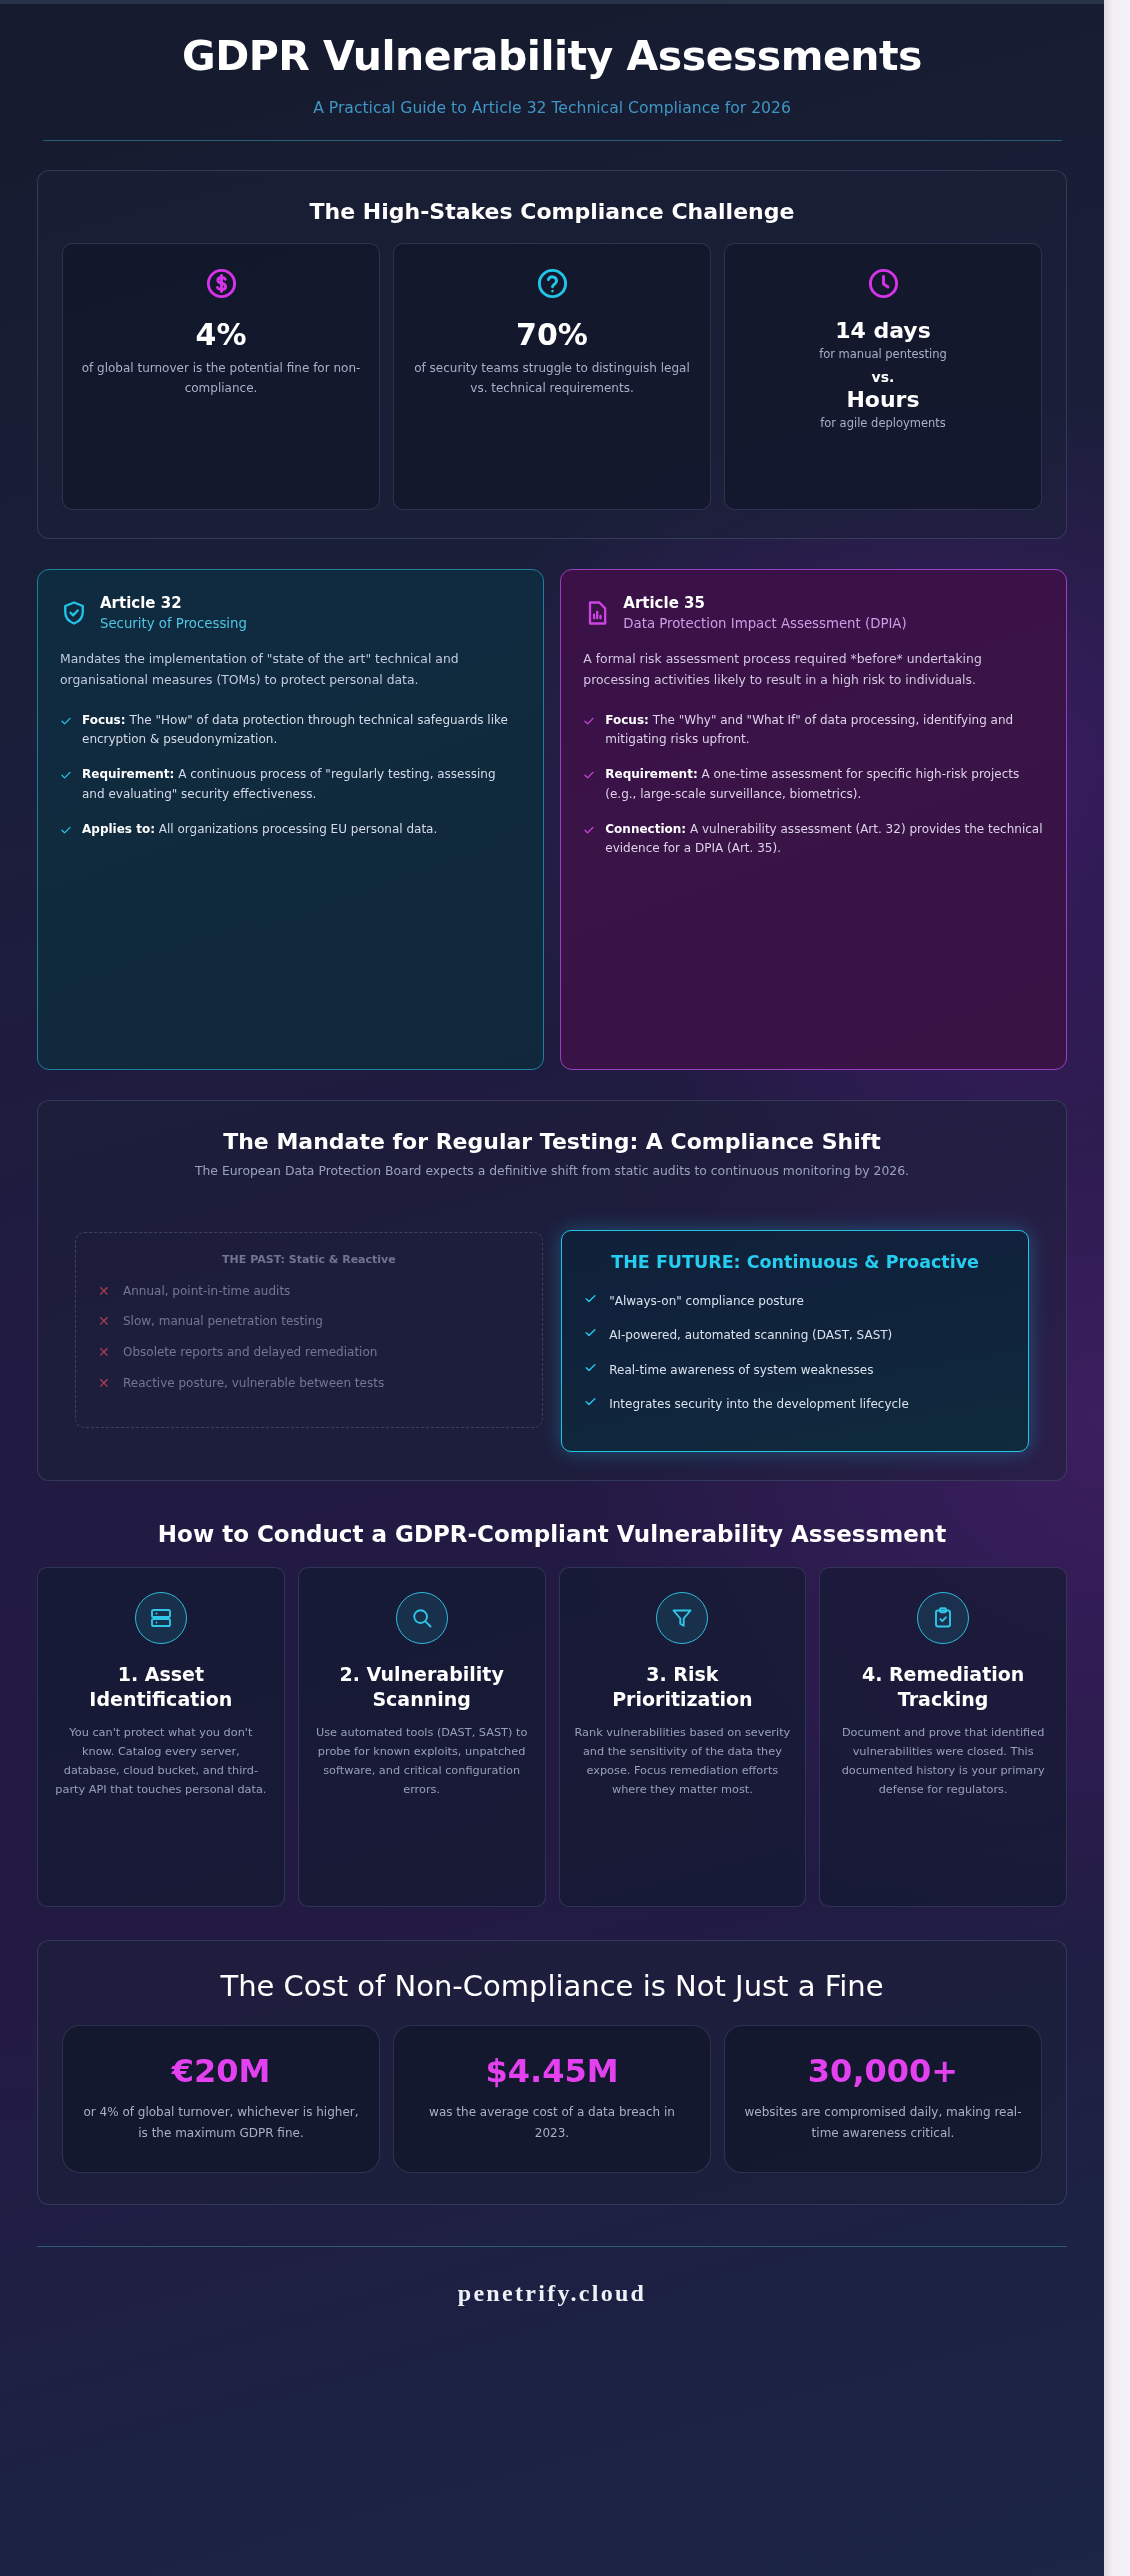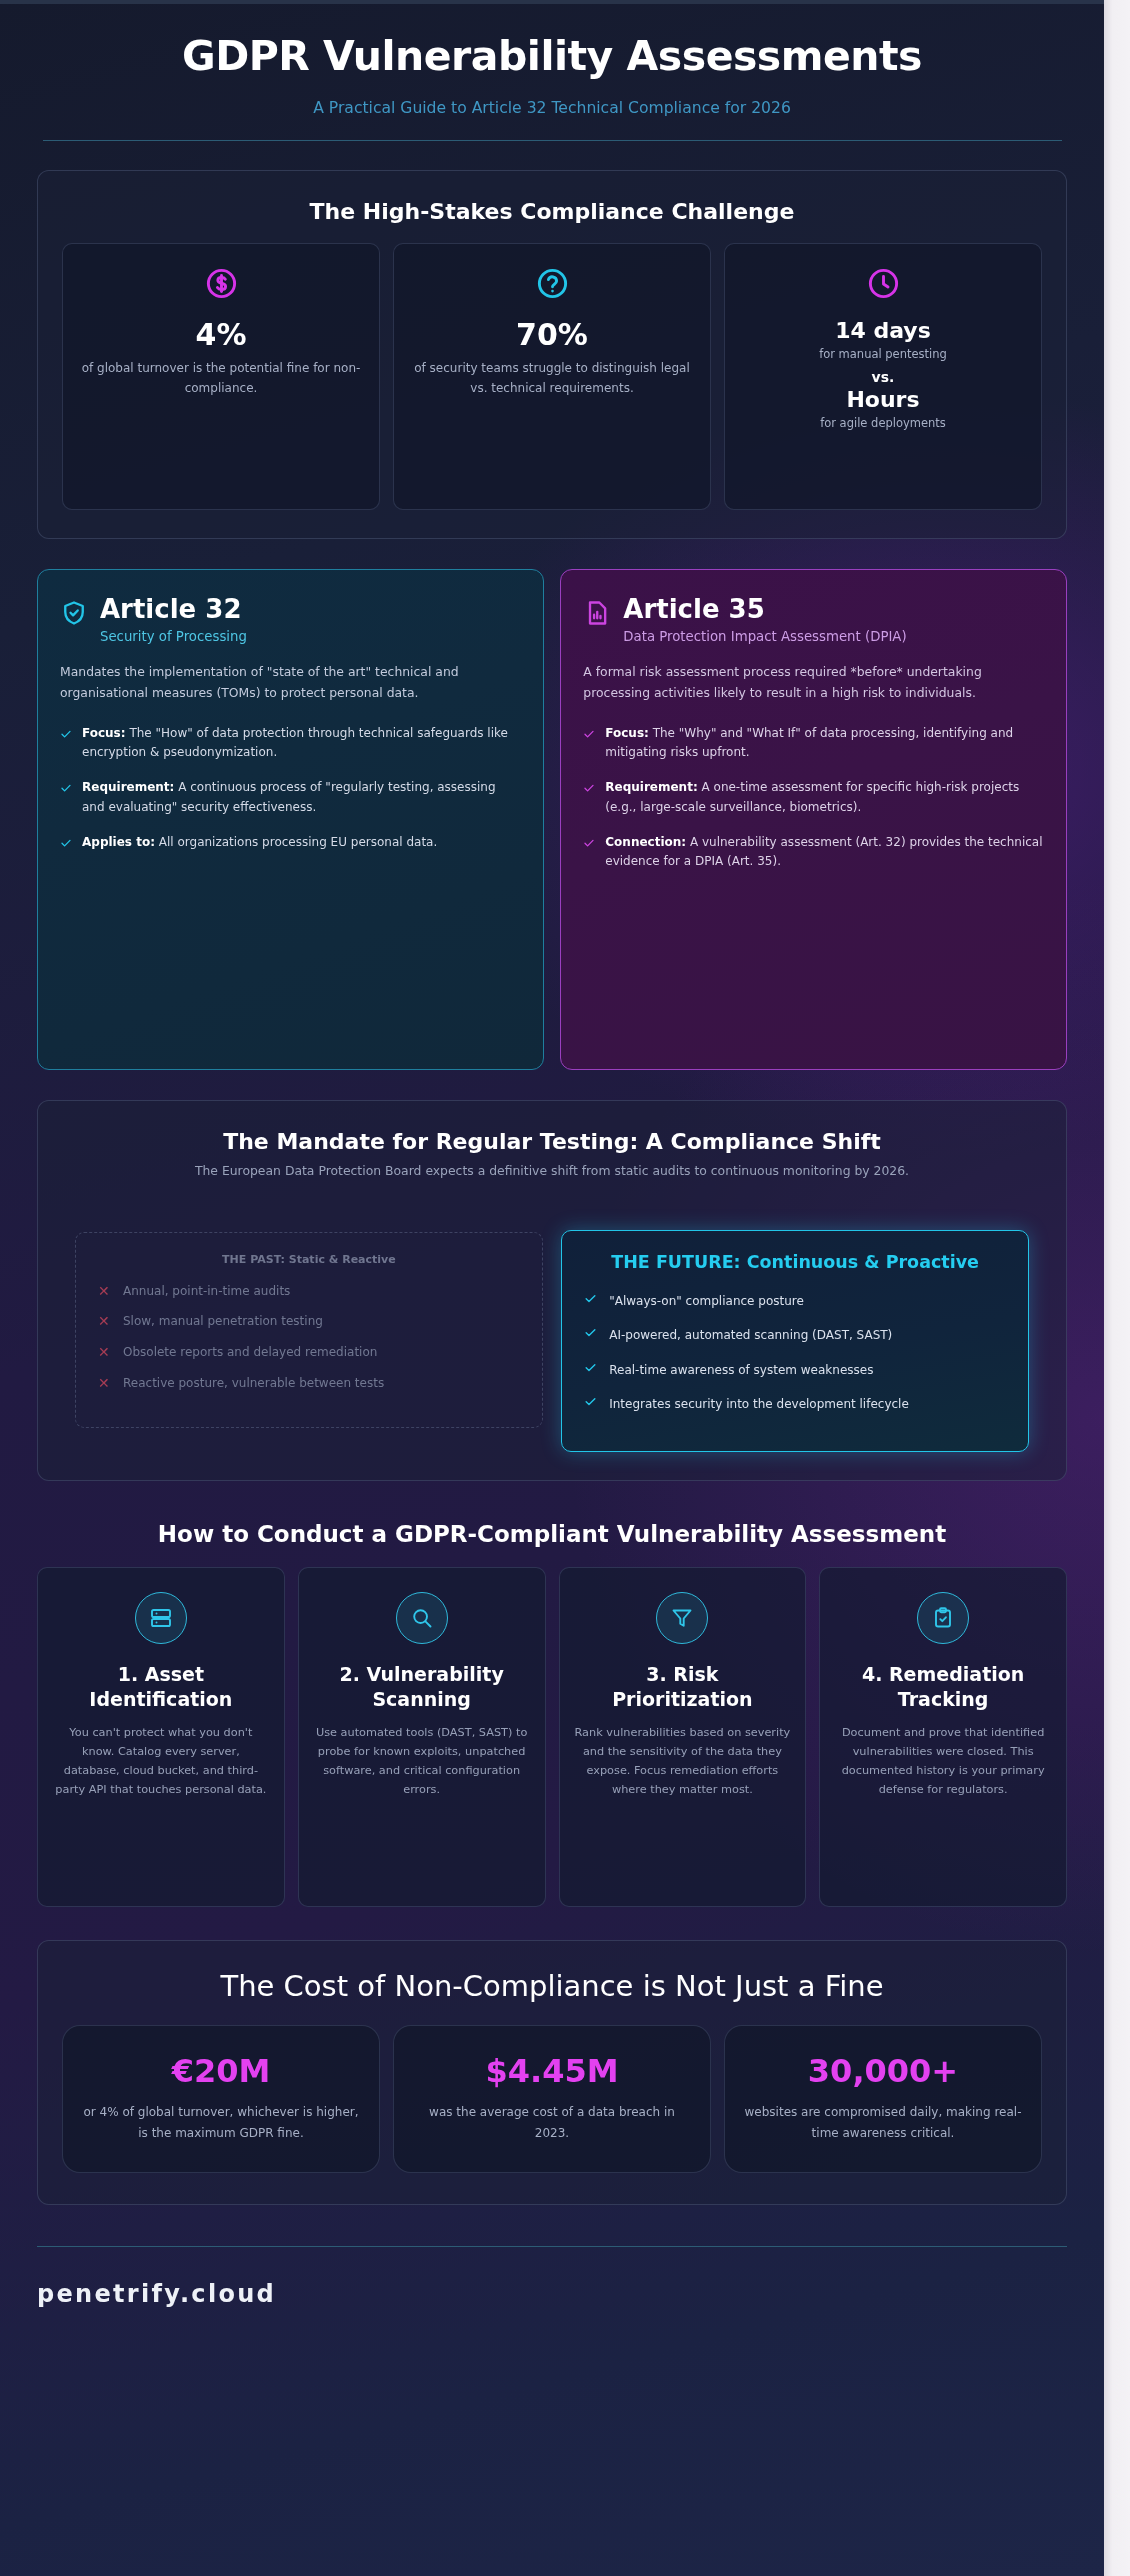--- a/index.html
+++ b/index.html
@@ -147,21 +147,21 @@
     background: linear-gradient(160deg, #3b1148 0%, #3a1347 45%, #381344 100%);
   }
   .art-head {
     display: flex;
     align-items: flex-start;
     gap: 12px;
     margin-bottom: 16.6px;
   }
   .art-icon { flex: 0 0 auto; padding-top: 5.5px; }
   .art-title {
-    font-size: 26px;
+    font-size: 15px;
     font-weight: 700;
     color: #ffffff;
     line-height: 1.2;
     margin-bottom: 2.8px;
   }
   .art-sub { font-size: 13.3px; line-height: 1.35; }
   .a32 .art-sub { color: #4ec6e4; }
   .a35 .art-sub { color: #cd9de6; }
   .art-body {
     font-size: 12.4px;
@@ -331,20 +331,22 @@
     font-size: 12px;
     color: #a7b0c6;
     line-height: 1.72;
   }
 
   
   .footer {
     margin: 41px 37px 0 37px;
     padding: 33px 0 46px 0;
     border-top: 0.9px solid #2c5c75;
+    text-align: center;
+    font-family: Liberation Serif, serif;
   }
   .footer .brand {
     font-size: 24px;
     font-weight: 700;
     color: #eef1f7;
     letter-spacing: 2.3px;
   }
 </style>
 </head>
 <body>

